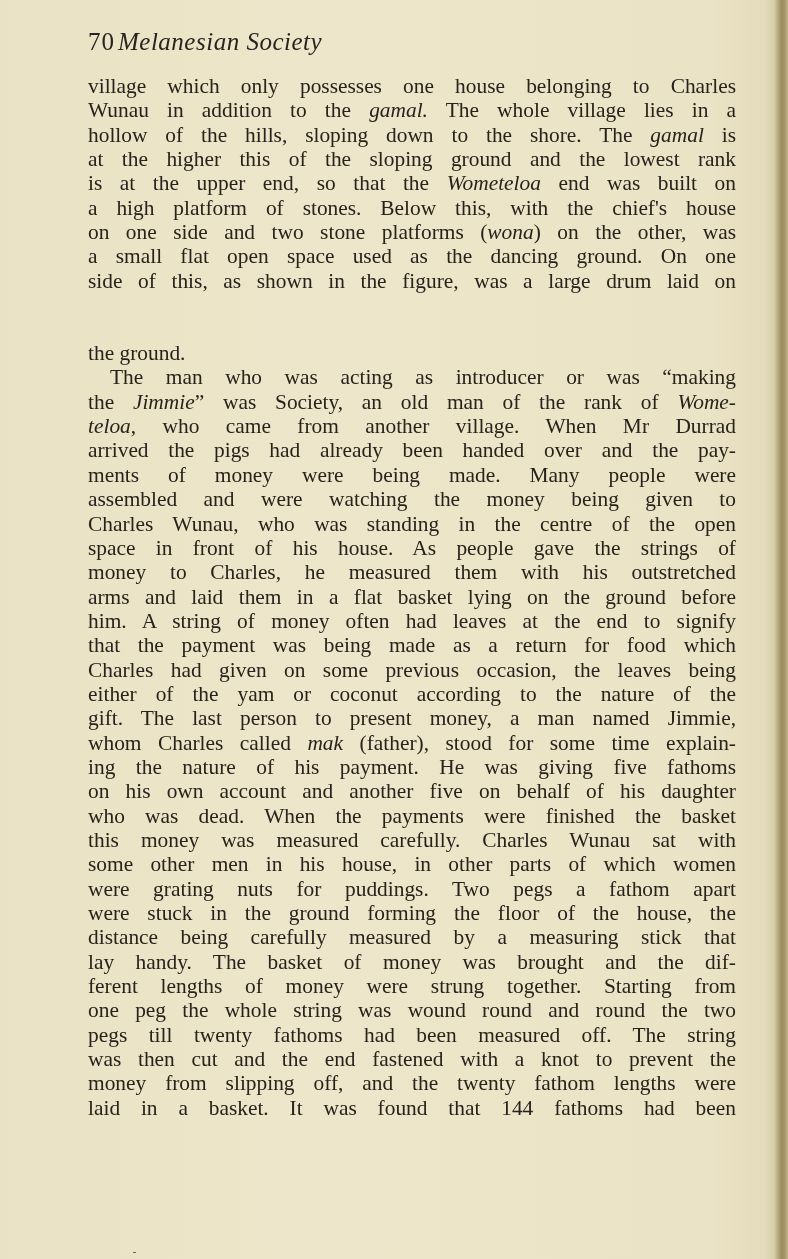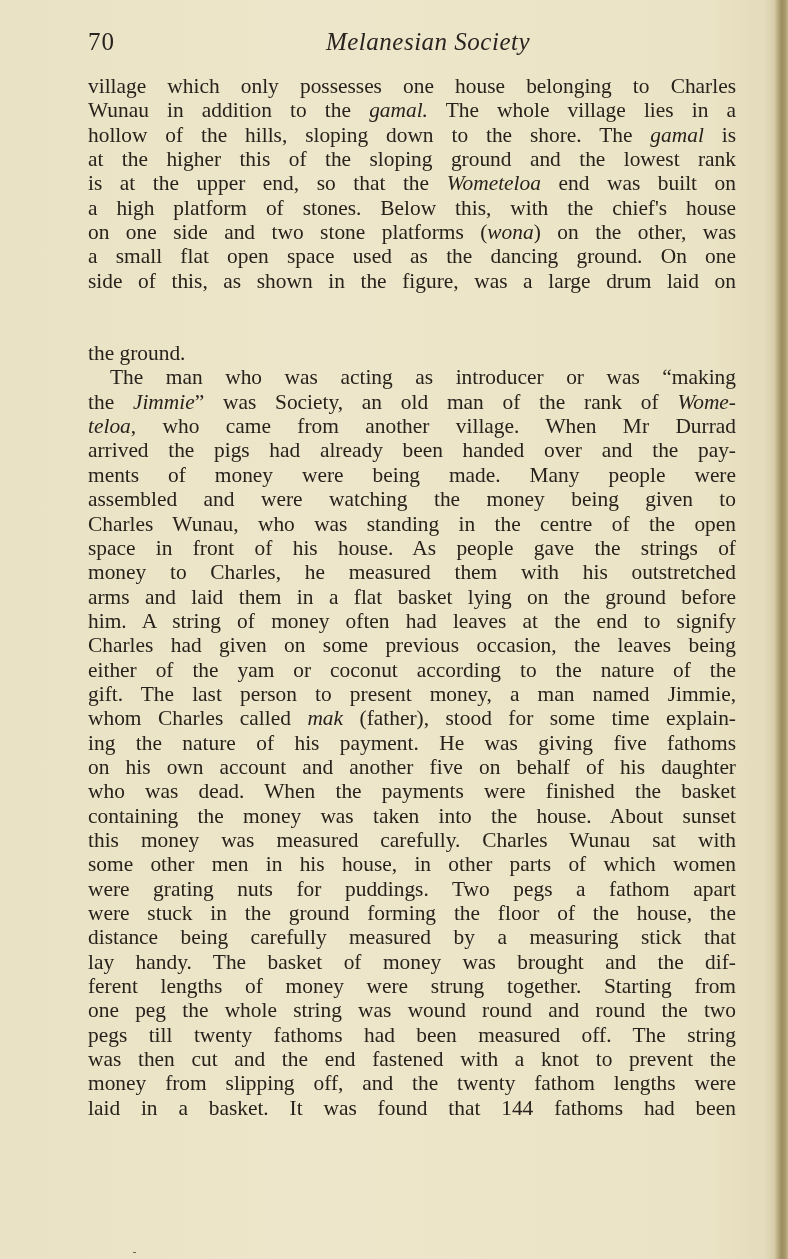--- a/index.html
+++ b/index.html
@@ -50,21 +50,21 @@
       left: 0;
       top: 0;
       font-size: 25px;
       letter-spacing: 1px;
     }
     .book-title {
       position: absolute;
       left: 0;
       right: 0;
       top: 0;
-      text-align: center;
+      text-align: left;
       font-style: italic;
       font-size: 25px;
       letter-spacing: 0.5px;
       padding-left: 30px;
     }
     .body-text {
       position: absolute;
       top: 74px;
       left: 88px;
       width: 648px;
@@ -129,28 +129,28 @@
         <span class="line"><span>the </span><i>Jimmie</i><span>” was Society, an old man of the rank of </span><i>Wome-</i></span>
         <span class="line"><i>teloa</i><span>, who came from another village.  When Mr Durrad</span></span>
         <span class="line"><span>arrived the pigs had already been handed over and the pay-</span></span>
         <span class="line"><span>ments of money were being made.  Many people were</span></span>
         <span class="line"><span>assembled and were watching the money being given to</span></span>
         <span class="line"><span>Charles Wunau, who was standing in the centre of the open</span></span>
         <span class="line"><span>space in front of his house.  As people gave the strings of</span></span>
         <span class="line"><span>money to Charles, he measured them with his outstretched</span></span>
         <span class="line"><span>arms and laid them in a flat basket lying on the ground before</span></span>
         <span class="line"><span>him.  A string of money often had leaves at the end to signify</span></span>
+        <span class="line"><span>that the payment was being made as a return for food which</span></span>
         <span class="line"><span>Charles had given on some previous occasion, the leaves being</span></span>
         <span class="line"><span>either of the yam or coconut according to the nature of the</span></span>
         <span class="line"><span>gift.  The last person to present money, a man named Jimmie,</span></span>
         <span class="line"><span>whom Charles called </span><i>mak</i><span> (father), stood for some time explain-</span></span>
         <span class="line"><span>ing the nature of his payment.  He was giving five fathoms</span></span>
         <span class="line"><span>on his own account and another five on behalf of his daughter</span></span>
         <span class="line"><span>who was dead.  When the payments were finished the basket</span></span>
-        <span class="line"><span>containing the money was taken into the house.  About sunset</span></span>
         <span class="line"><span>this money was measured carefully.  Charles Wunau sat with</span></span>
         <span class="line"><span>some other men in his house, in other parts of which women</span></span>
         <span class="line"><span>were grating nuts for puddings.  Two pegs a fathom apart</span></span>
         <span class="line"><span>were stuck in the ground forming the floor of the house, the</span></span>
         <span class="line"><span>distance being carefully measured by a measuring stick that</span></span>
         <span class="line"><span>lay handy.  The basket of money was brought and the dif-</span></span>
         <span class="line"><span>ferent lengths of money were strung together.  Starting from</span></span>
         <span class="line"><span>one peg the whole string was wound round and round the two</span></span>
         <span class="line"><span>pegs till twenty fathoms had been measured off.  The string</span></span>
         <span class="line"><span>was then cut and the end fastened with a knot to prevent the</span></span>

